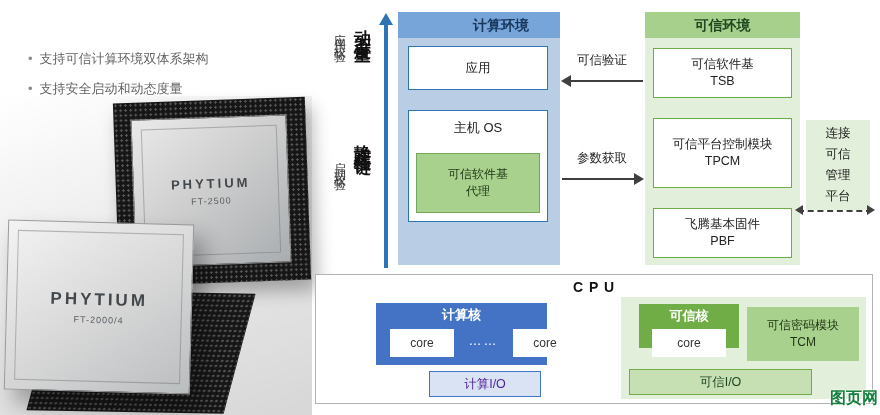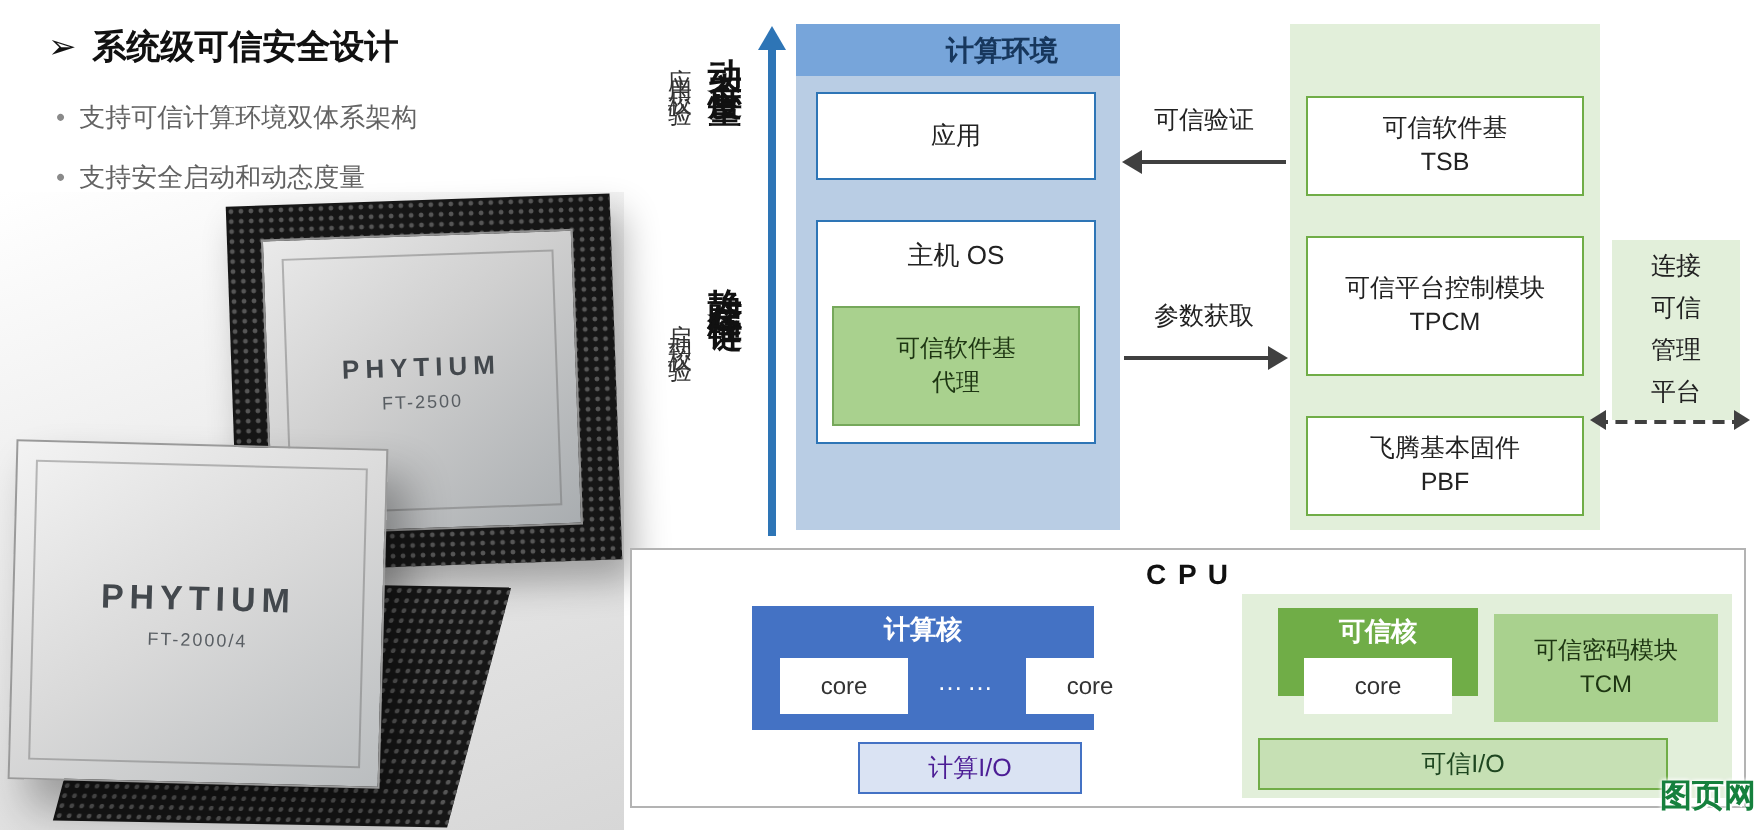--- a/index.html
+++ b/index.html
@@ -104,21 +104,21 @@
   .cio { position:absolute; left:113px; top:96px; width:112px; height:26px;
          background:#dae3f3; border:1px solid #4472c4; display:flex; align-items:center;
          justify-content:center; font-size:12.5px; color:#4c1d95; }
   .tpanel { position:absolute; left:305px; top:22px; width:245px; height:102px; background:#e2efda; }
   .tcores { position:absolute; left:18px; top:7px; width:100px; height:44px; background:#70ad47; }
   .tcore { position:absolute; left:13px; top:25px; width:74px; height:28px; background:#fff;
            display:flex; align-items:center; justify-content:center; font-size:12px; color:#333; }
   .tcm { position:absolute; left:126px; top:10px; width:112px; height:54px; background:#a9d18e;
          display:flex; flex-direction:column; align-items:center; justify-content:center;
          font-size:12px; color:#1d3512; line-height:17px; }
-  .tio { position:absolute; left:8px; top:72px; width:205px; height:26px;
+  .tio { position:absolute; left:8px; top:72px; width:183px; height:26px;
          background:#c6e0b4; border:1px solid #70ad47; display:flex; align-items:center;
          justify-content:center; font-size:12.5px; color:#1e4620; }
 
   .watermark { position:absolute; right:2px; bottom:6px; z-index:50; font-size:16px;
                font-weight:bold; color:#15803d;
                text-shadow:0 0 2px #fff,0 0 2px #fff,1px 1px 0 #fff; }
 </style>
 </head>
 <body>
 
@@ -135,23 +135,20 @@
     </div>
   </div>
 
   <div class="chip-back-base pins"></div>
   <div class="chip-back">
     <div class="lid-frame"></div>
     <div class="brand lg">PHYTIUM</div>
     <div class="model">FT-2000/4</div>
   </div>
 
-  <div class="title-row">
-    <span class="marker">➢</span><span>系统级可信安全设计</span>
-  </div>
   <div class="bullet" style="top:80px;">
     <span class="dot">•</span><span>支持安全启动和动态度量</span>
   </div>
   <div class="bullet" style="top:50px;">
     <span class="dot">•</span><span>支持可信计算环境双体系架构</span>
   </div>
 
   <div class="v-label v-sm" style="left:331px; top:24px;">应用校验</div>
   <div class="v-label v-lg" style="left:351px; top:16px; letter-spacing:6px;">动态度量</div>
   <div class="v-label v-sm" style="left:331px; top:152px;">启动校验</div>
@@ -164,20 +161,21 @@
     <div class="wbox b-blue os-box">
       <div class="os-label">主机 OS</div>
       <div class="agent-box">
         <span>可信软件基</span>
         <span>代理</span>
       </div>
     </div>
   </div>
 
   <div class="panel env-green">
+    <div class="panel-head">可信环境</div>
     <div class="wbox b-green tsb-box">
       <span>可信软件基</span>
       <span>TSB</span>
     </div>
     <div class="wbox b-green tpcm-box">
       <span>可信平台控制模块</span>
       <span>TPCM</span>
     </div>
     <div class="wbox b-green pbf-box">
       <span>飞腾基本固件</span>

